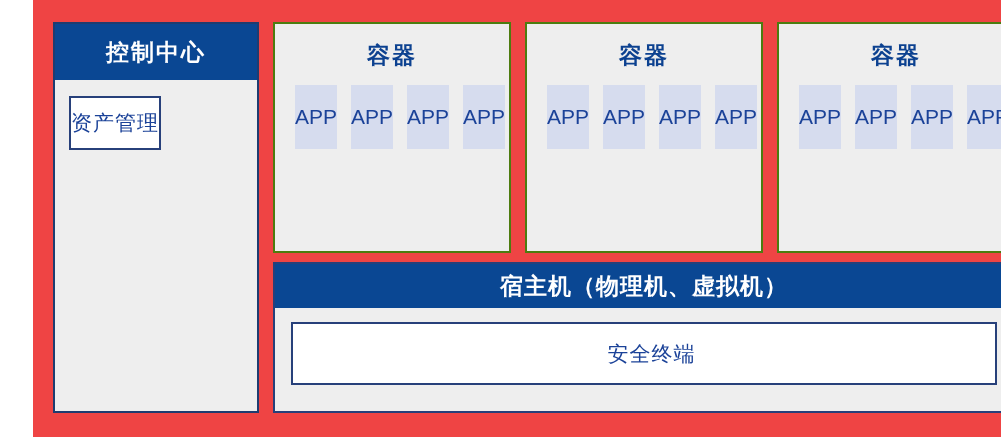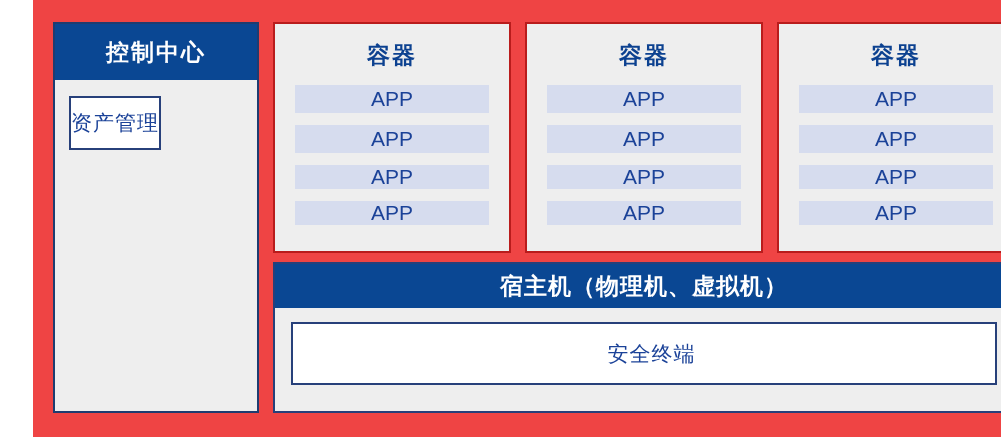--- a/index.html
+++ b/index.html
@@ -65,41 +65,41 @@
     justify-content: center;
   }
 
   
   .container-panel {
     position: absolute;
     top: 22px;
     width: 238px;
     height: 231px;
     box-sizing: border-box;
-    border: 2px solid #b91c1c;
+    border: 2px solid #4d7c0f;
     background: #eeeeee;
   }
   .cp-1 { left: 240px; }
   .cp-2 { left: 492px; }
   .cp-3 { left: 744px; }
 
   .cp-title {
     text-align: center;
     color: #0c4190;
     font-size: 23px;
     font-weight: bold;
     letter-spacing: 2px;
     margin-top: 16px;
     margin-bottom: 14px;
   }
   .cp-grid {
     display: grid;
-    grid-template-columns: 1fr;
+    grid-template-columns: 1fr 1fr 1fr 1fr;
     grid-template-rows: 1fr 1fr;
-    gap: 12px 24px;
+    gap: 12px 14px;
     padding: 0 20px 18px 20px;
     box-sizing: border-box;
     height: 158px;
   }
   .app-box {
     background: #d6dcee;
     color: #1b4298;
     font-size: 21px;
     display: flex;
     align-items: center;

